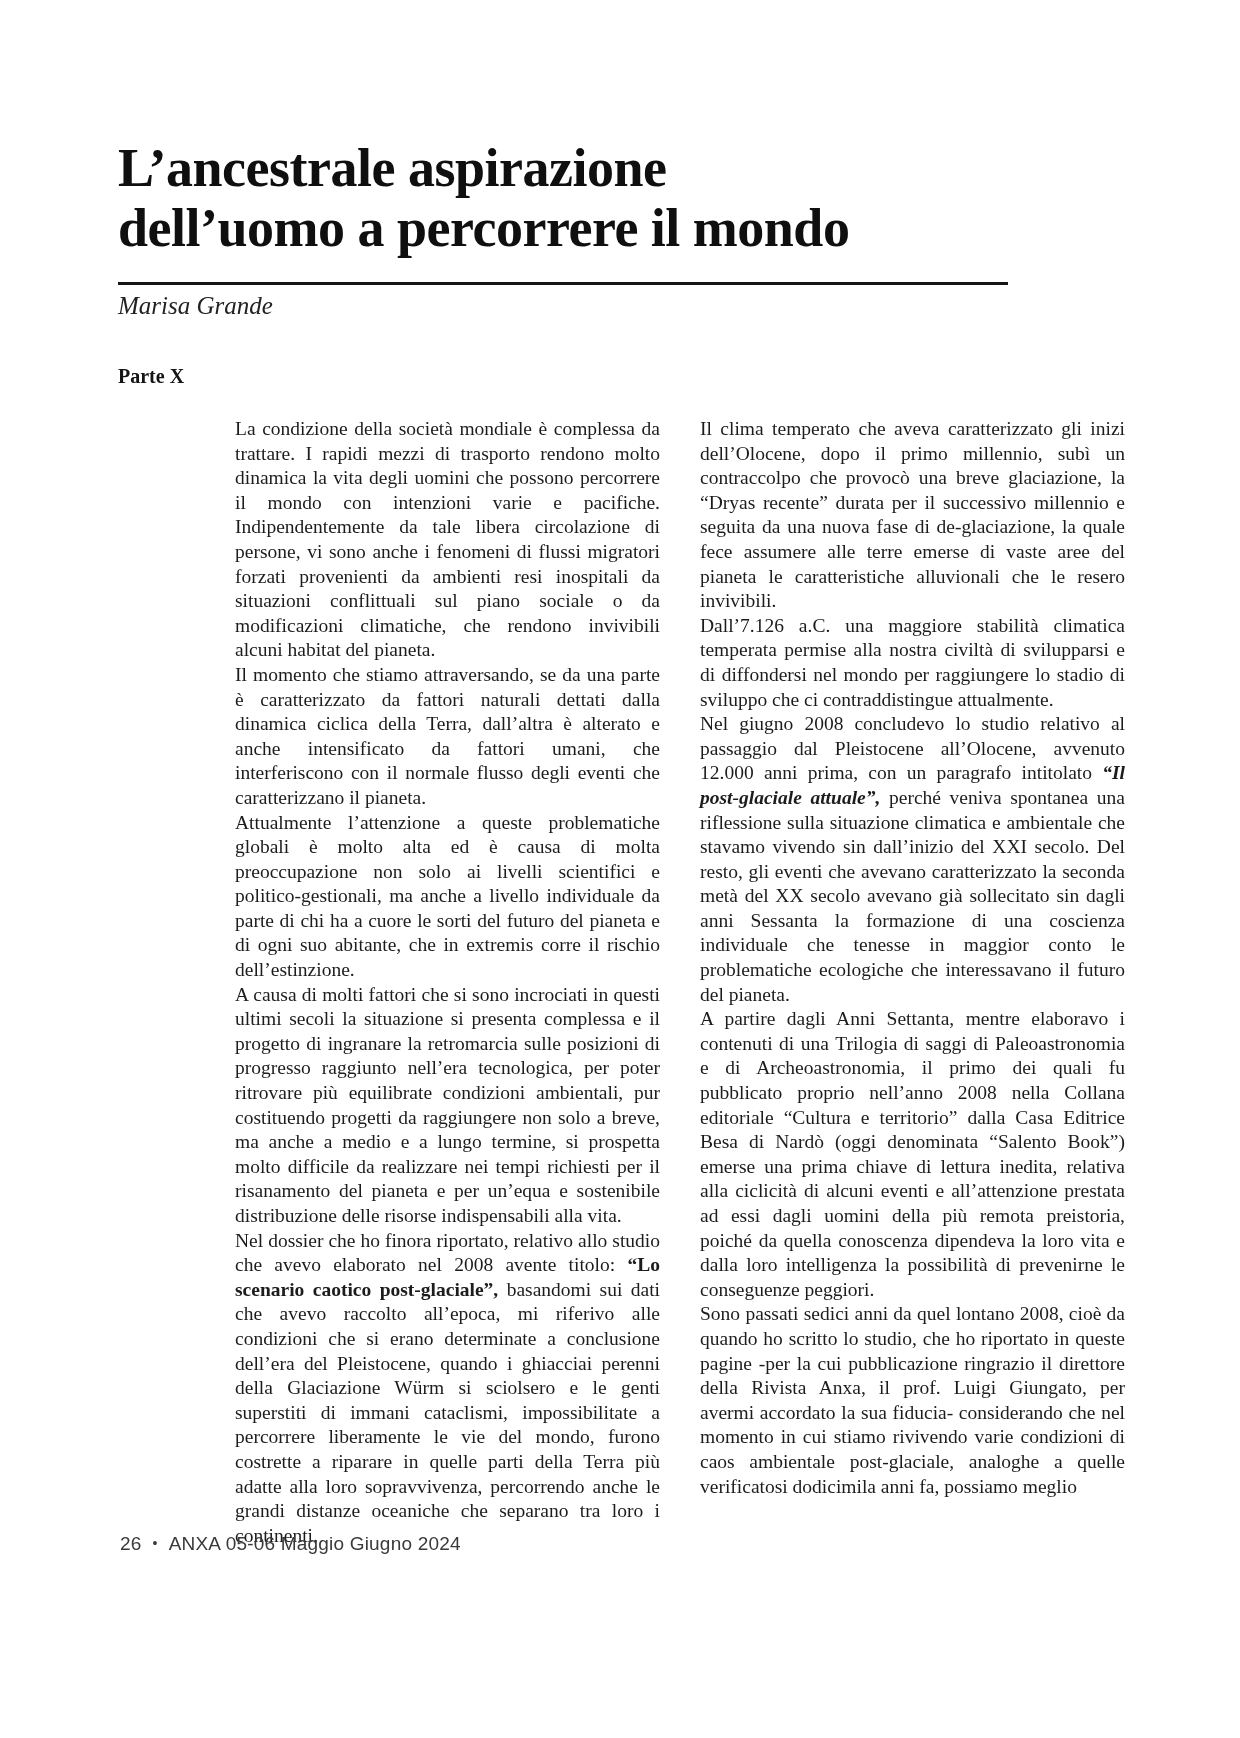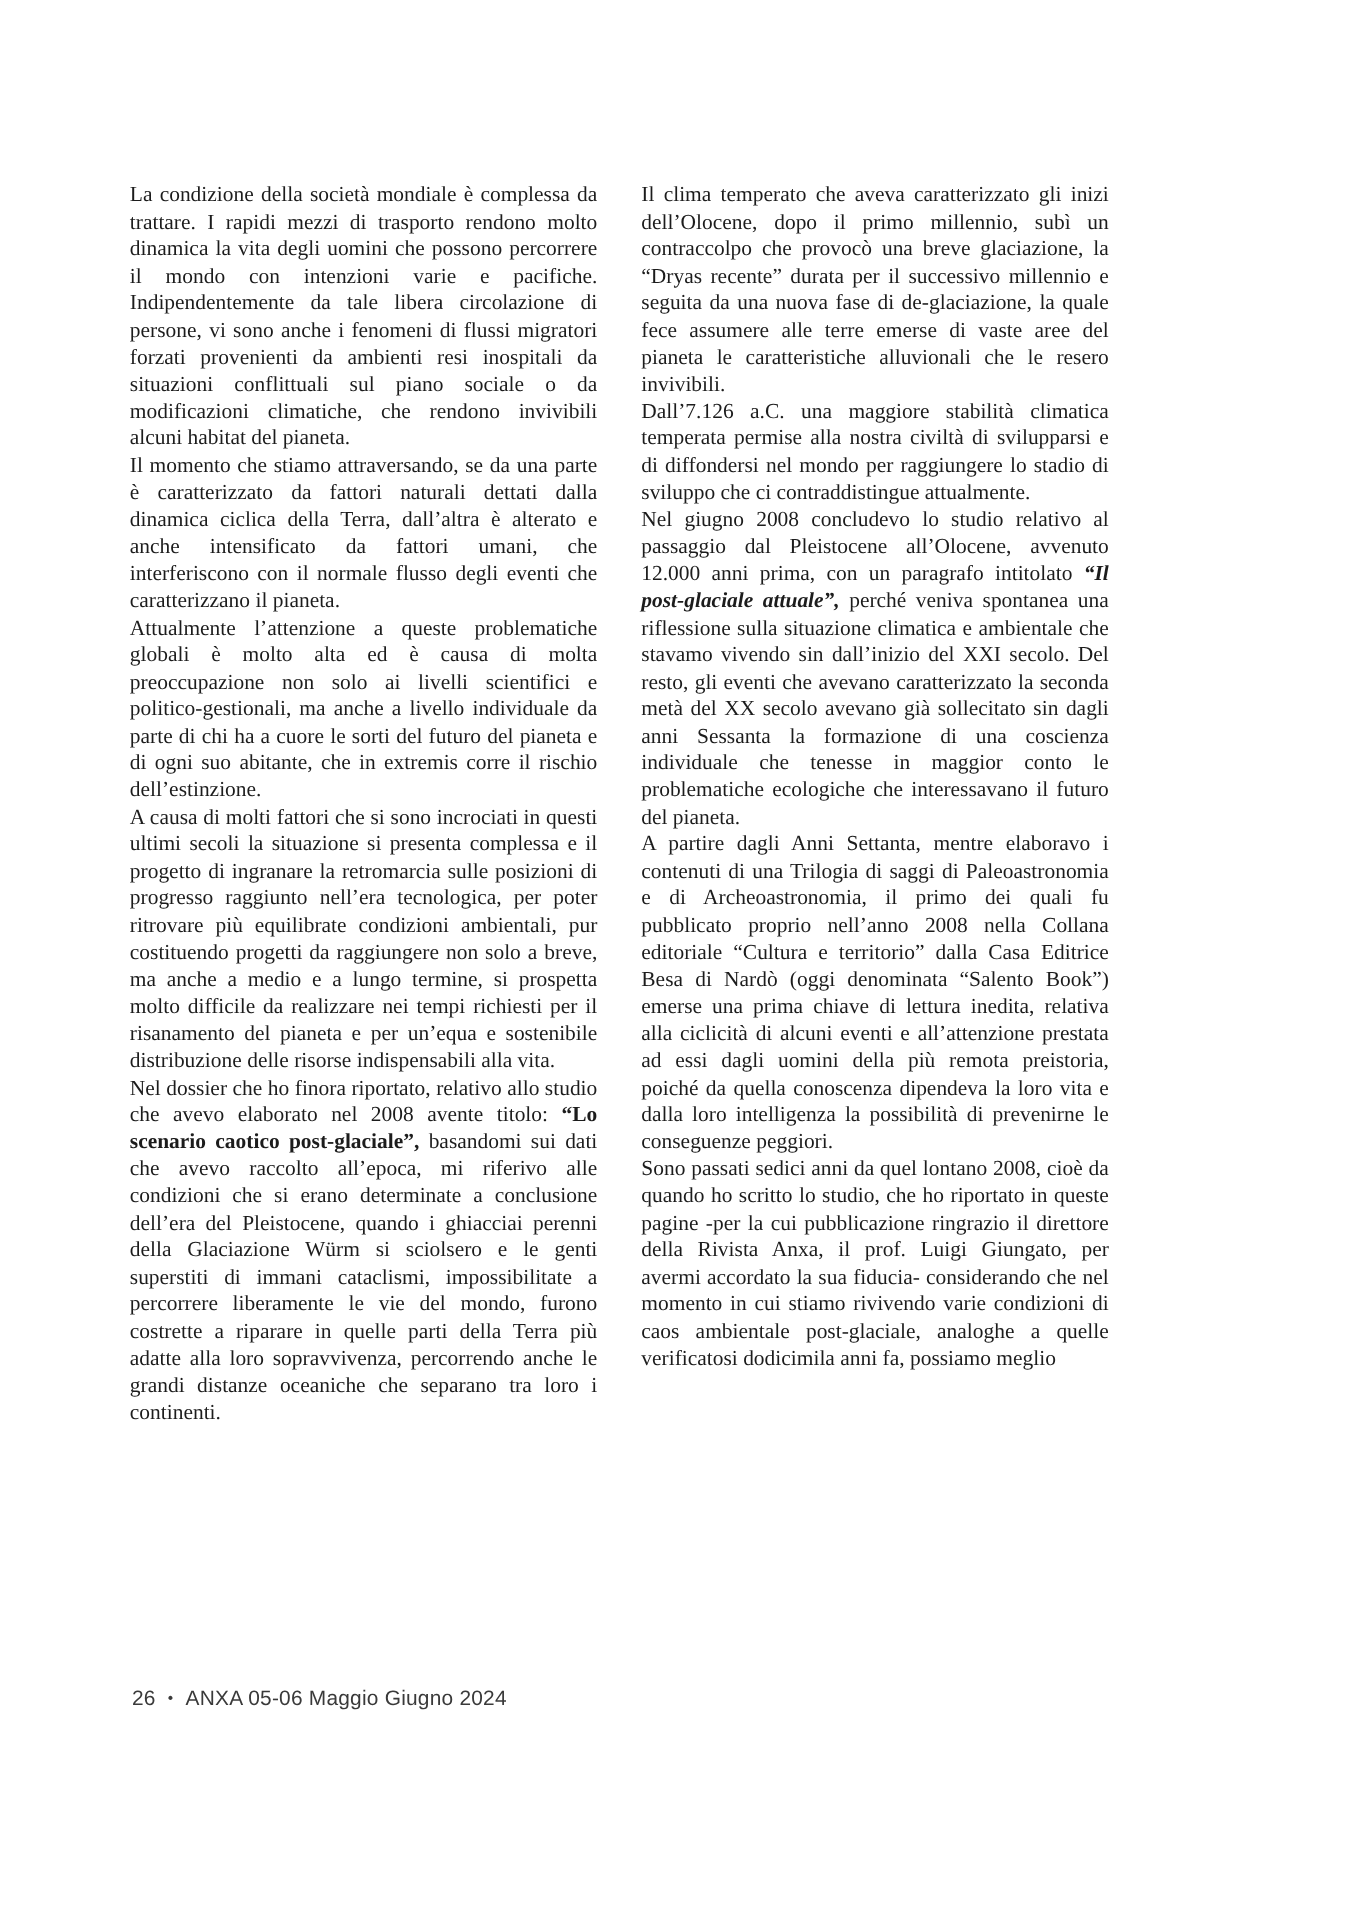--- a/index.html
+++ b/index.html
@@ -6,37 +6,46 @@
   body{width:1240px;height:1738px;overflow:hidden;position:relative;
        font-family:"Liberation Serif","DejaVu Serif",serif;color:#1c1c1c;}
   .page{box-sizing:border-box;width:1240px;height:1738px;position:relative;
         padding:138px 115px 0 118px;background:#ffffff;}
   h1.title{margin:0;font-size:54px;line-height:60px;font-weight:bold;
            letter-spacing:-0.5px;color:#0f0f0f;}
   .title-line{display:block;white-space:nowrap;}
   .rule{width:890px;height:3px;background:#161616;margin-top:24px;}
   .author{margin-top:6px;font-style:italic;font-size:25px;line-height:30px;color:#222;}
   .section-label{margin-top:42px;font-weight:bold;font-size:20px;line-height:26px;color:#141414;}
-  .columns{display:flex;gap:40px;margin-top:28px;}
+  .columns{display:flex;gap:40px;margin-top:28px;justify-content:flex-end;}
   .col{width:425px;font-size:19.5px;line-height:24.6px;text-align:justify;
        text-justify:inter-word;color:#1c1c1c;}
   .col p{margin:0;padding:0;}
   .b{font-weight:bold;}
   .bi{font-weight:bold;font-style:italic;}
   .footer{position:absolute;left:120px;top:1531px;
           font-family:"Liberation Sans","DejaVu Sans",sans-serif;
           font-size:19px;line-height:24px;color:#3a3a3a;letter-spacing:0.2px;}
   .footer .dot{display:inline-block;margin:0 11px;font-size:14px;vertical-align:2px;color:#3a3a3a;}
 </style>
 </head>
 <body>
 
 <div class="page">
 
+  <header>
+    <h1 class="title">
+        <span class="title-line">L’ancestrale aspirazione</span>
+        <span class="title-line">dell’uomo a percorrere il mondo</span>
+      </h1>
+    <div class="rule"></div>
+    <div class="author">Marisa Grande</div>
+  </header>
 
+  <div class="section-label">Parte X</div>
 
   <main class="columns">
 
     <div class="col">
       <p>La condizione della società mondiale è complessa da trattare. I rapidi mezzi di trasporto rendono molto dinamica la vita degli uomini che possono percorrere il mondo con intenzioni varie e pacifiche. Indipendentemente da tale libera circolazione di persone, vi sono anche i fenomeni di flussi migratori forzati provenienti da ambienti resi inospitali da situazioni conflittuali sul piano sociale o da modificazioni climatiche, che rendono invivibili alcuni habitat del pianeta.</p>
       <p>Il momento che stiamo attraversando, se da una parte è caratterizzato da fattori naturali dettati dalla dinamica ciclica della Terra, dall’altra è alterato e anche intensificato da fattori umani, che interferiscono con il normale flusso degli eventi che caratterizzano il pianeta.</p>
       <p>Attualmente l’attenzione a queste problematiche globali è molto alta ed è causa di molta preoccupazione non solo ai livelli scientifici e politico-gestionali, ma anche a livello individuale da parte di chi ha a cuore le sorti del futuro del pianeta e di ogni suo abitante, che in extremis corre il rischio dell’estinzione.</p>
       <p>A causa di molti fattori che si sono incrociati in questi ultimi secoli la situazione si presenta complessa e il progetto di ingranare la retromarcia sulle posizioni di progresso raggiunto nell’era tecnologica, per poter ritrovare più equilibrate condizioni ambientali, pur costituendo progetti da raggiungere non solo a breve, ma anche a medio e a lungo termine, si prospetta molto difficile da realizzare nei tempi richiesti per il risanamento del pianeta e per un’equa e sostenibile distribuzione delle risorse indispensabili alla vita.</p>
       <p><span>Nel dossier che ho finora riportato, relativo allo studio che avevo elaborato nel 2008 avente titolo: </span><span class="b">“Lo scenario caotico post-glaciale”,</span><span> basandomi sui dati che avevo raccolto all’epoca, mi riferivo alle condizioni che si erano determinate a conclusione dell’era del Pleistocene, quando i ghiacciai perenni della Glaciazione Würm si sciolsero e le genti superstiti di immani cataclismi, impossibilitate a percorrere liberamente le vie del mondo, furono costrette a riparare in quelle parti della Terra più adatte alla loro sopravvivenza, percorrendo anche le grandi distanze oceaniche che separano tra loro i continenti.</span></p>
     </div>

